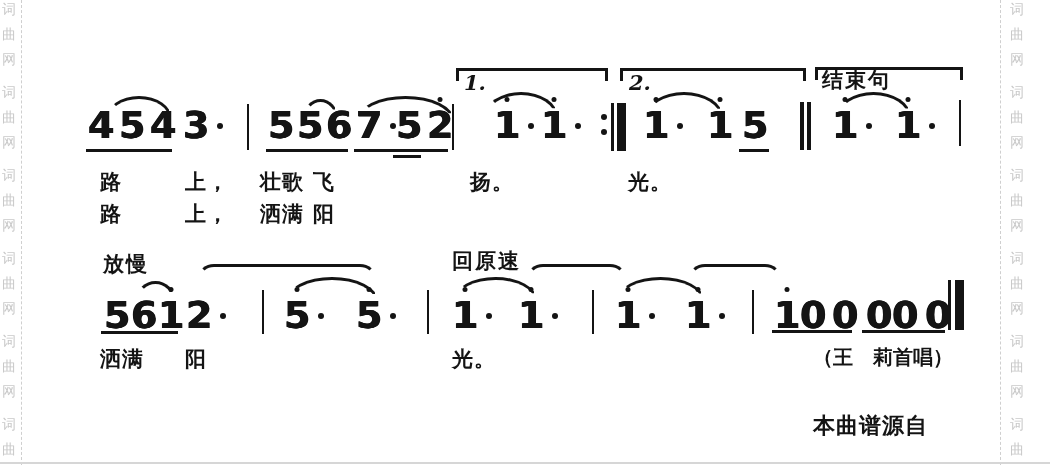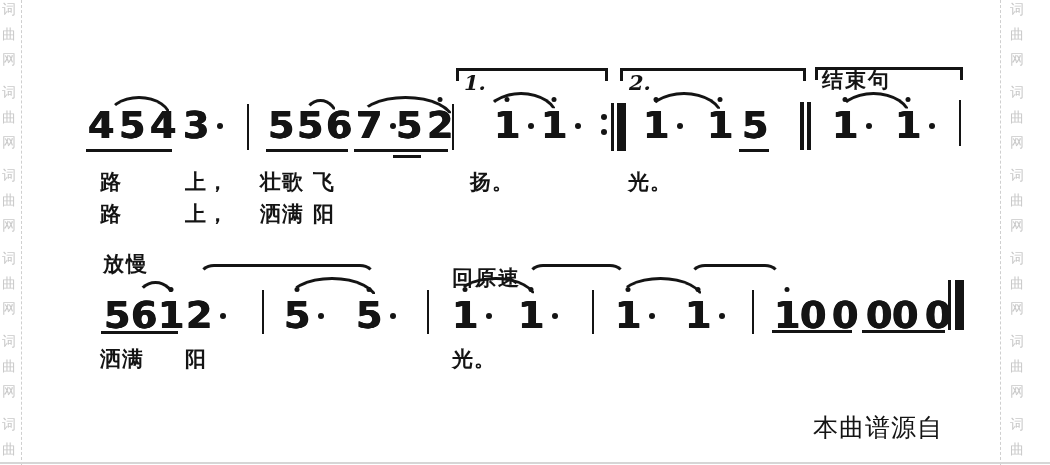--- a/index.html
+++ b/index.html
@@ -30,21 +30,21 @@
   .volta::before{left:0}
   .volta::after{right:0}
   .vlabel{position:absolute;font:italic 700 21px "DejaVu Serif",serif;}
   .seclabel{position:absolute;font-weight:700;font-size:21px;letter-spacing:2px;}
   .tempo{position:absolute;font-weight:700;font-size:21px;letter-spacing:2px;}
   .lyr{position:absolute;font-weight:700;font-size:21px;letter-spacing:1px;white-space:nowrap;}
   .lyr .ds{font:italic 700 21px "DejaVu Serif",serif;letter-spacing:0;}
   .credit{position:absolute;font-weight:700;font-size:20px;white-space:nowrap;}
   .noteline{position:absolute;font-weight:700;font-size:22px;letter-spacing:1px;white-space:nowrap;}
   .noteline .flat{font:italic 700 15px "DejaVu Serif",serif;vertical-align:9px;}
-  .src{position:absolute;font-weight:400;font-size:25px;letter-spacing:1px;white-space:nowrap;}
+  .src{position:absolute;font-weight:700;font-size:22px;letter-spacing:1px;white-space:nowrap;}
   .site{position:absolute;font-weight:700;font-size:23px;letter-spacing:1px;white-space:nowrap;
         color:#f0127f;text-decoration:none;}
 </style>
 </head>
 <body>
 
 <div id="sheet">
 
   <div class="wm-col" style="left:0">
       <span class="wm-char" style="top: 2px;">词</span>
@@ -142,21 +142,21 @@
   <span class="lyr" style="left:313px;top:168px">飞</span>
   <span class="lyr" style="left:470px;top:168px">扬。</span>
   <span class="lyr" style="left:628px;top:168px">光。</span>
 
   <span class="lyr" style="left:100px;top:200px">路</span>
   <span class="lyr" style="left:185px;top:200px">上，</span>
   <span class="lyr" style="left:260px;top:200px">洒满</span>
   <span class="lyr" style="left:313px;top:200px">阳</span>
 
   <span class="tempo" style="left:103px;top:250px">放慢</span>
-  <span class="tempo" style="left:452px;top:264px">回原速</span>
+  <span class="tempo" style="left:452px;top:247px">回原速</span>
 
   <div class="slur" style="left:136px;top:281px;width:33px;height:13px"></div>
   <div class="slur flat" style="left:198px;top:264px;width:172px;height:13px"></div>
   <div class="slur" style="left:286px;top:277px;width:86px;height:18px"></div>
   <div class="slur" style="left:454px;top:277px;width:77px;height:17px"></div>
   <div class="slur flat" style="left:527px;top:264px;width:93px;height:11px"></div>
   <div class="slur" style="left:617px;top:277px;width:81px;height:17px"></div>
   <div class="slur flat" style="left:689px;top:264px;width:86px;height:12px"></div>
 
   <span class="note" style="left:104px;top:296px">5</span>
@@ -183,17 +183,18 @@
   <div class="bar" style="left:262px;top:290px;height:44px"></div>
   <div class="bar" style="left:427px;top:290px;height:44px"></div>
   <div class="bar" style="left:592px;top:290px;height:44px"></div>
   <div class="bar" style="left:752px;top:290px;height:44px"></div>
   <div class="bar" style="left:948px;top:280px;height:50px;width:3px"></div>
   <div class="bar thick" style="left:955px;top:280px;height:50px"></div>
 
   <span class="lyr" style="left:100px;top:345px">洒满</span>
   <span class="lyr" style="left:185px;top:345px">阳</span>
   <span class="lyr" style="left:452px;top:345px">光。</span>
+  <span class="credit" style="left:813px;top:344px">（王　莉首唱）</span>
 
 
   <span class="src" style="left:813px;top:411px">本曲谱源自</span>
 
 </div>
 
 </body></html>

